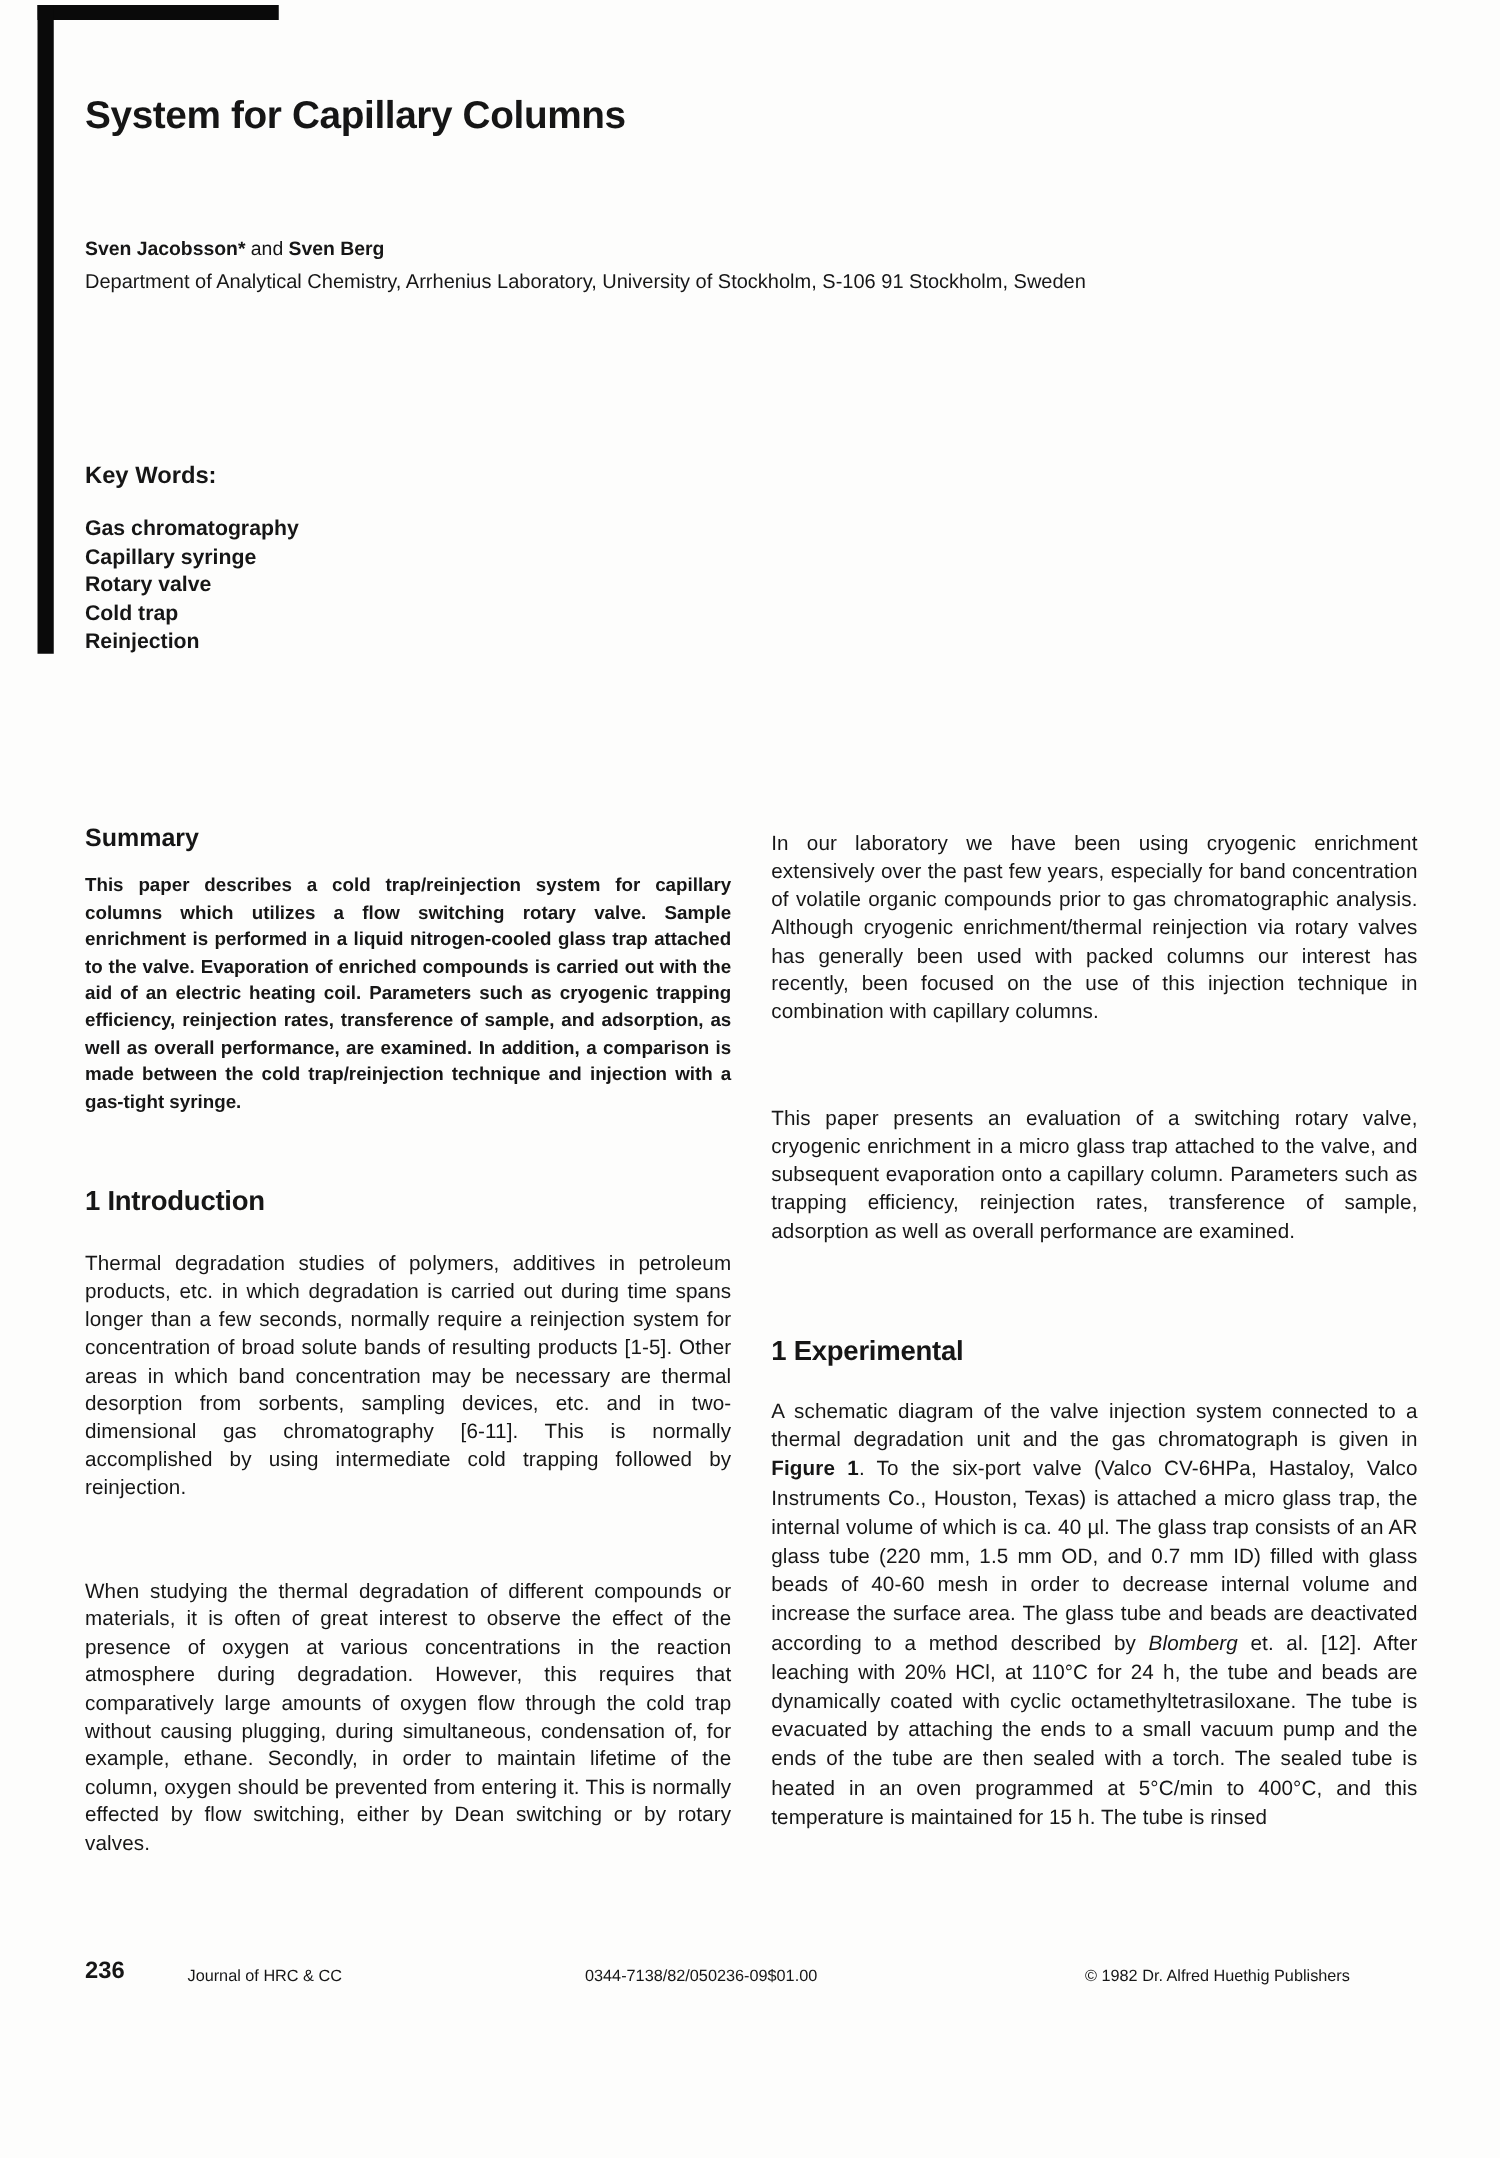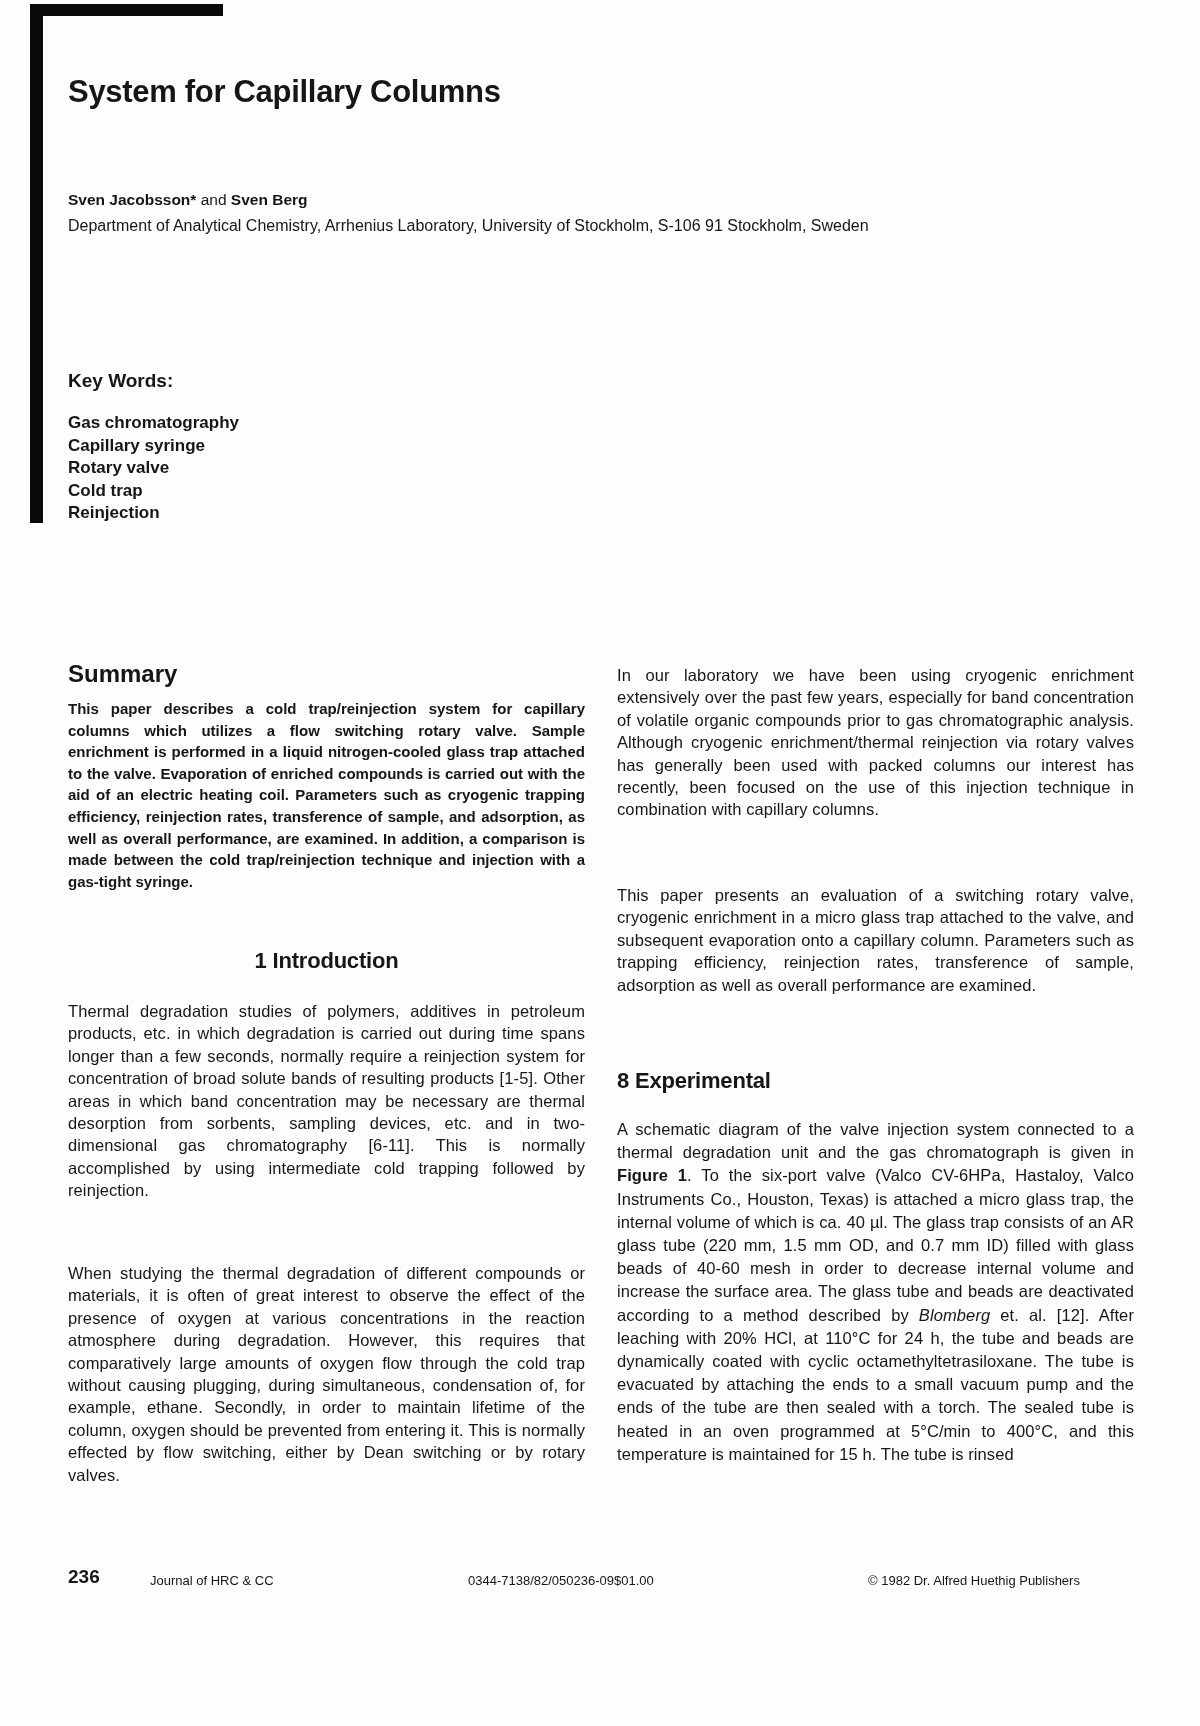--- a/index.html
+++ b/index.html
@@ -19,21 +19,21 @@
   }
   .byline{left:68px;top:190px;width:900px;font-size:15.5px;line-height:20px;}
   .byline b{font-weight:bold;}
   .affiliation{left:68px;top:216px;width:980px;font-size:16px;line-height:20px;}
   
   .kw-heading{left:68px;top:370px;font-size:19px;font-weight:bold;}
   .kw-list{left:68px;top:412px;font-size:17px;font-weight:bold;line-height:22.5px;}
   
   .colL{left:68px;width:517px;}
   .colR{left:617px;width:517px;}
-  .sec-heading-sm{font-size:24px;font-weight:bold;}
+  .sec-heading-sm{font-size:20px;font-weight:bold;}
   .sec-heading{font-size:22px;font-weight:bold;letter-spacing:-0.2px;}
   .body-text{
     font-size:16.5px;line-height:22.4px;text-align:justify;
     letter-spacing:0.1px;
   }
   .summary-text{
     font-size:15px;line-height:21.6px;text-align:justify;font-weight:bold;
     letter-spacing:0px;
   }
   .exp-text{font-size:16.5px;line-height:23.2px;text-align:justify;letter-spacing:0.1px;}
@@ -64,27 +64,27 @@
   <div>Gas chromatography</div>
   <div>Capillary syringe</div>
   <div>Rotary valve</div>
   <div>Cold trap</div>
   <div>Reinjection</div>
 </div>
 
 <div class="abs colL sec-heading-sm" style="top:660px;">Summary</div>
 <div class="abs colL summary-text" style="top:698px;">This paper describes a cold trap/reinjection system for capillary columns which utilizes a flow switching rotary valve. Sample enrichment is performed in a liquid nitrogen-cooled glass trap attached to the valve. Evaporation of enriched compounds is carried out with the aid of an electric heating coil. Parameters such as cryogenic trapping efficiency, reinjection rates, transference of sample, and adsorption, as well as overall performance, are examined. In addition, a comparison is made between the cold trap/reinjection technique and injection with a gas-tight syringe.</div>
 
-<div class="abs colL sec-heading" style="top:948px;text-align:center;">1 Introduction</div>
+<div class="abs colL sec-heading" style="top:948px;">1 Introduction</div>
 <div class="abs colL body-text" style="top:1000px;">Thermal degradation studies of polymers, additives in petroleum products, etc. in which degradation is carried out during time spans longer than a few seconds, normally require a reinjection system for concentration of broad solute bands of resulting products [1-5]. Other areas in which band concentration may be necessary are thermal desorption from sorbents, sampling devices, etc. and in two-dimensional gas chromatography [6-11]. This is normally accomplished by using intermediate cold trapping followed by reinjection.</div>
 <div class="abs colL body-text" style="top:1262px;">When studying the thermal degradation of different compounds or materials, it is often of great interest to observe the effect of the presence of oxygen at various concentrations in the reaction atmosphere during degradation. However, this requires that comparatively large amounts of oxygen flow through the cold trap without causing plugging, during simultaneous, condensation of, for example, ethane. Secondly, in order to maintain lifetime of the column, oxygen should be prevented from entering it. This is normally effected by flow switching, either by Dean switching or by rotary valves.</div>
 
 <div class="abs colR body-text" style="top:664px;">In our laboratory we have been using cryogenic enrichment extensively over the past few years, especially for band concentration of volatile organic compounds prior to gas chromatographic analysis. Although cryogenic enrichment/thermal reinjection via rotary valves has generally been used with packed columns our interest has recently, been focused on the use of this injection technique in combination with capillary columns.</div>
 <div class="abs colR body-text" style="top:884px;">This paper presents an evaluation of a switching rotary valve, cryogenic enrichment in a micro glass trap attached to the valve, and subsequent evaporation onto a capillary column. Parameters such as trapping efficiency, reinjection rates, transference of sample, adsorption as well as overall performance are examined.</div>
 
-<div class="abs colR sec-heading" style="top:1068px;">8 Experimental</div>
+<div class="abs colR sec-heading" style="top:1068px;">1 Experimental</div>
 
 <div class="abs colR exp-text" style="top:1118px;"><span>A schematic diagram of the valve injection system connected to a thermal degradation unit and the gas chromatograph is given in </span><span class="fig">Figure 1</span><span>. To the six-port valve (Valco CV-6HPa, Hastaloy, Valco Instruments Co., Houston, Texas) is attached a micro glass trap, the internal volume of which is ca. 40 µl. The glass trap consists of an AR glass tube (220 mm, 1.5 mm OD, and 0.7 mm ID) filled with glass beads of 40-60 mesh in order to decrease internal volume and increase the surface area. The glass tube and beads are deactivated according to a method described by </span><span class="it">Blomberg</span><span> et. al. [12]. After leaching with 20% HCl, at 110°C for 24 h, the tube and beads are dynamically coated with cyclic octamethyltetrasiloxane. The tube is evacuated by attaching the ends to a small vacuum pump and the ends of the tube are then sealed with a torch. The sealed tube is heated in an oven programmed at 5°C/min to 400°C, and this temperature is maintained for 15 h. The tube is rinsed</span></div>
 
 <div class="abs pageno">236</div>
 <div class="abs f-journal">Journal of HRC &amp; CC</div>
 <div class="abs f-code">0344-7138/82/050236-09$01.00</div>
 <div class="abs f-copy">© 1982 Dr. Alfred Huethig Publishers</div>
 
 </body></html>

